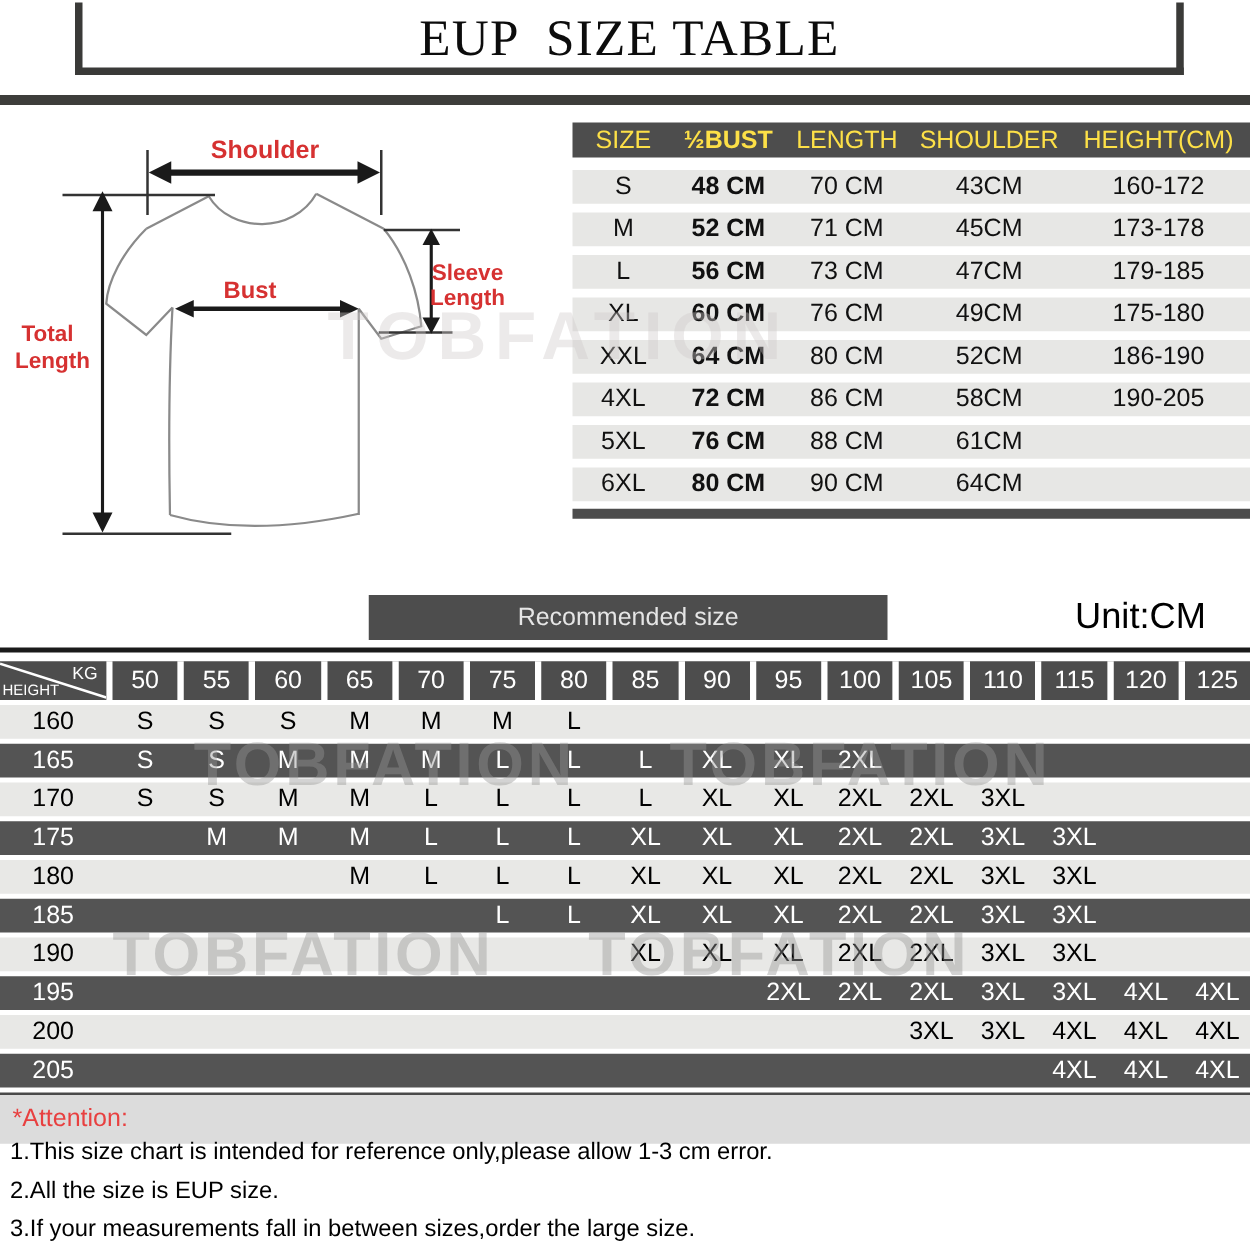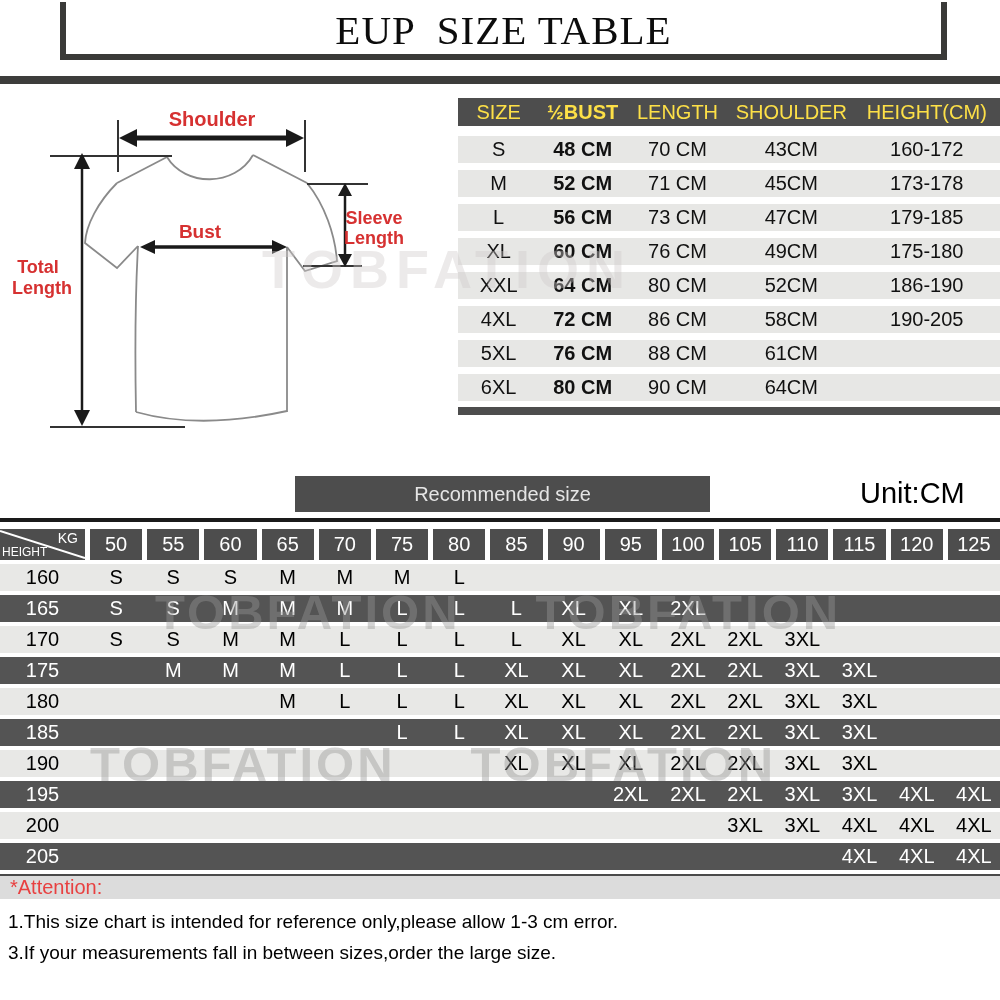--- a/index.html
+++ b/index.html
@@ -44,21 +44,21 @@
   .mhcell{flex:1;background:#4d4d4d;color:#fff;text-align:center;line-height:31px;font-size:20px;
           border-left:5px solid #fff;box-sizing:border-box;}
   .mrow{display:flex;height:27px;margin-bottom:4px;align-items:center;}
   .mrow.light{background:#e8e8e6;color:#000;}
   .mrow.dark{background:#545454;color:#fff;}
   .mlabel{width:85px;text-align:center;font-size:20px;flex:none;}
   .mcell{flex:1;text-align:center;font-size:20px;border-left:5px solid transparent;box-sizing:border-box;}
   .mbottom{height:3px;background:#4a4a4a;}
 
   
-  .attnband{position:absolute;top:876px;left:0;width:1000px;height:23px;background:#dcdcdc;
+  .attnband{position:absolute;top:876px;left:0;width:1000px;height:39px;background:#dcdcdc;
             display:flex;align-items:center;padding-left:10px;box-sizing:border-box;}
   .attn{color:#e84040;font-size:20px;}
   .notes{position:absolute;top:906px;left:8px;font-size:19px;color:#000;}
   .note{height:31px;line-height:31px;}
 
   
   .wm{position:absolute;font-weight:bold;z-index:3;pointer-events:none;white-space:pre;}
   .wm1{left:262px;top:238px;font-size:54px;letter-spacing:7px;color:rgba(208,202,202,0.40);}
   .wm2{left:155px;top:584px;font-size:49px;letter-spacing:3px;color:rgba(150,150,150,0.42);display:flex;gap:75px;}
   .wm3{left:90px;top:736px;font-size:49px;letter-spacing:3px;color:rgba(150,150,150,0.42);display:flex;gap:75px;}
@@ -416,20 +416,21 @@
       </div>
     </div>
   <div class="mbottom"></div>
 </div>
 
 <div class="attnband">
   <span class="attn">*Attention:</span>
 </div>
 <div class="notes">
   <div class="note">1.This size chart is intended for reference only,please allow 1-3 cm error.</div>
+  <div class="note">2.All the size is EUP size.</div>
   <div class="note">3.If your measurements fall in between sizes,order the large size.</div>
 </div>
 
 <div class="wm wm1"><span>TOBFATION</span></div>
 <div class="wm wm2">
   <span>TOBFATION</span>
   <span>TOBFATION</span>
 </div>
 <div class="wm wm3">
   <span>TOBFATION</span>

